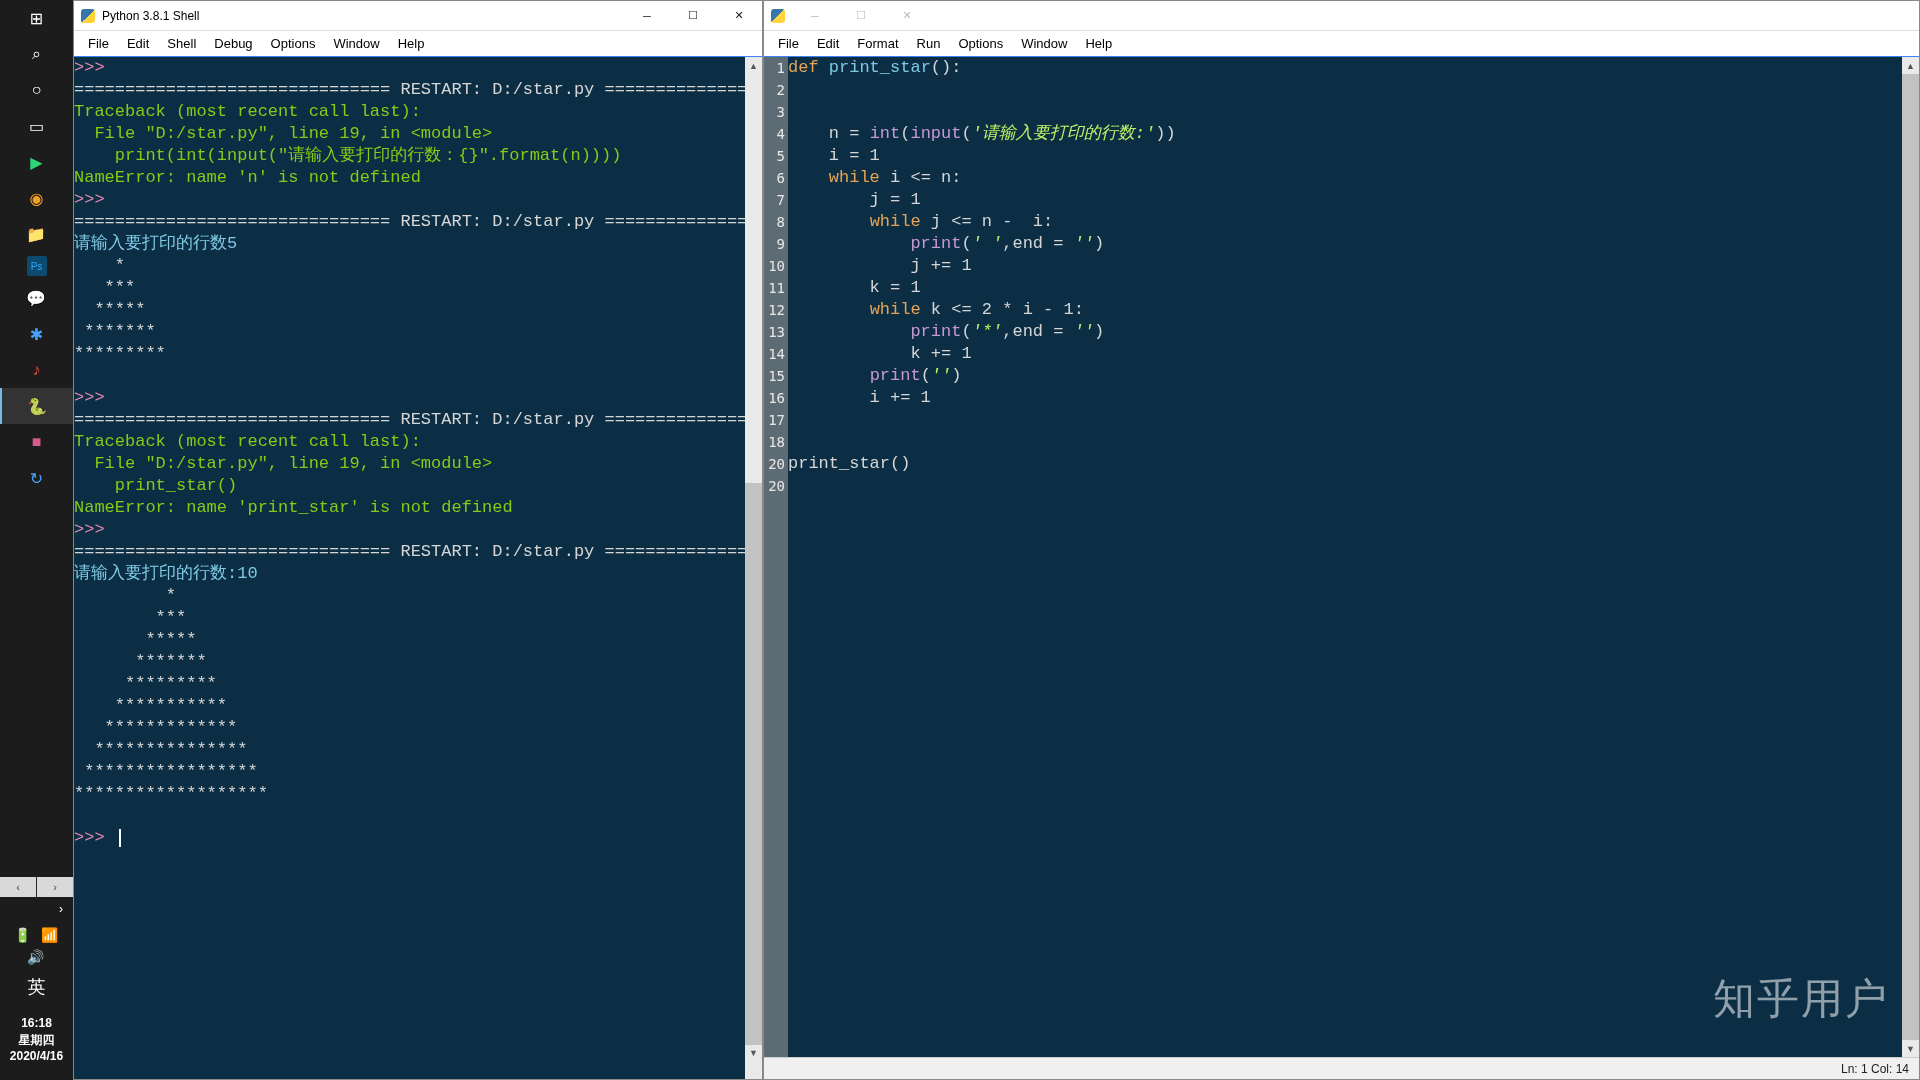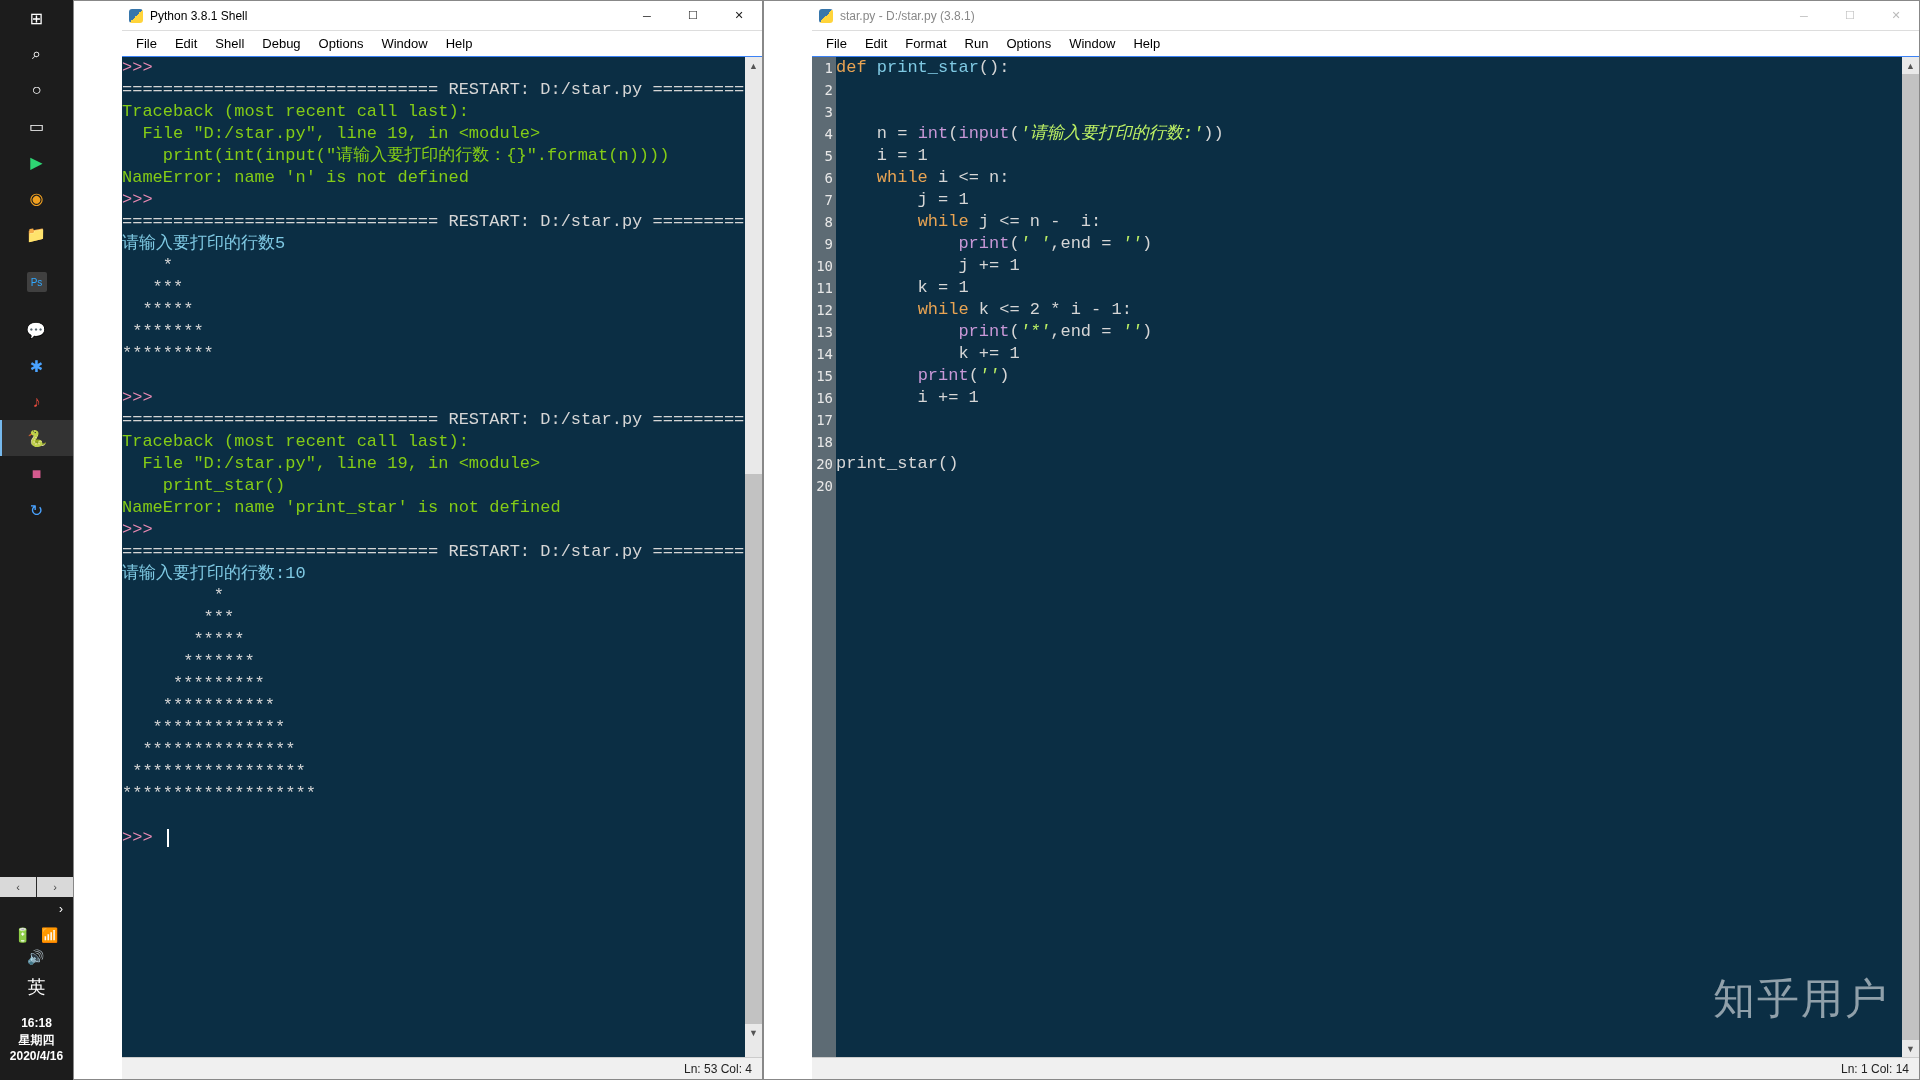--- a/index.html
+++ b/index.html
@@ -65,21 +65,20 @@
     display: flex;
     height: 100%;
     background: #1e1e1e;
   }
   .window {
     display: flex;
     flex-direction: column;
     background: #fff;
     border: 1px solid #888;
     height: 100%;
-    padding-left: 48px;
   }
   .win-shell { width: 690px; }
   .win-editor { flex: 1; }
 
   .titlebar {
     height: 30px;
     display: flex;
     align-items: center;
     background: #fff;
     padding-left: 6px;
@@ -212,21 +211,21 @@
 
   <div class="taskbar">
     <div class="tb-icons" id="tb-icons">
         <div class="tb-item">⊞</div>
         <div class="tb-item">⌕</div>
         <div class="tb-item">○</div>
         <div class="tb-item">▭</div>
         <div class="tb-item" style="color: rgb(46, 213, 115);">▶</div>
         <div class="tb-item" style="color: rgb(240, 160, 32);">◉</div>
         <div class="tb-item">📁</div>
-        <div class="tb-item" style="color: rgb(49, 168, 255); font-size: 10px; background: #404040; width: 20px; height: 20px; margin: 20px auto; border-radius: 2px;">Ps</div>
+        <div class="tb-item" style="color: rgb(49, 168, 255); font-size: 10px; background: #0c4a6e; width: 20px; height: 20px; margin: 4px auto; border-radius: 2px;">Ps</div>
         <div class="tb-item" style="color: rgb(45, 193, 0);">💬</div>
         <div class="tb-item" style="color: rgb(74, 163, 255);">✱</div>
         <div class="tb-item" style="color: rgb(231, 76, 60);">♪</div>
         <div class="tb-item active">🐍</div>
         <div class="tb-item" style="color: rgb(214, 90, 143);">■</div>
         <div class="tb-item" style="color: rgb(74, 163, 255);">↻</div>
       </div>
     <div class="tb-scroll">
       <div>‹</div>
       <div>›</div>
@@ -274,31 +273,27 @@
         </div>
       <div class="shell-body">
         <div class="code-area" id="shell-area"><div><span class="sh-prompt">&gt;&gt;&gt; </span></div><div class="sh-restart">=============================== RESTART: D:/star.py ===============================</div><div class="sh-err">Traceback (most recent call last):</div><div class="sh-err">  File "D:/star.py", line 19, in &lt;module&gt;</div><div class="sh-err">    print(int(input("请输入要打印的行数：{}".format(n))))</div><div class="sh-err">NameError: name 'n' is not defined</div><div><span class="sh-prompt">&gt;&gt;&gt; </span></div><div class="sh-restart">=============================== RESTART: D:/star.py ===============================</div><div class="sh-input">请输入要打印的行数5</div><div>    *</div><div>   ***</div><div>  *****</div><div> *******</div><div>*********</div><div>&nbsp;</div><div><span class="sh-prompt">&gt;&gt;&gt; </span></div><div class="sh-restart">=============================== RESTART: D:/star.py ===============================</div><div class="sh-err">Traceback (most recent call last):</div><div class="sh-err">  File "D:/star.py", line 19, in &lt;module&gt;</div><div class="sh-err">    print_star()</div><div class="sh-err">NameError: name 'print_star' is not defined</div><div><span class="sh-prompt">&gt;&gt;&gt; </span></div><div class="sh-restart">=============================== RESTART: D:/star.py ===============================</div><div class="sh-input">请输入要打印的行数:10</div><div>         *</div><div>        ***</div><div>       *****</div><div>      *******</div><div>     *********</div><div>    ***********</div><div>   *************</div><div>  ***************</div><div> *****************</div><div>*******************</div><div>&nbsp;</div><div><span class="sh-prompt">&gt;&gt;&gt; </span><span class="sh-cursor"></span></div></div>
         <div class="scrollbar-v">
           <div class="scroll-btn">▲</div>
           <div style="flex:0 0 40%"></div>
           <div class="thumb" style="flex:0 0 55%"></div>
           <div class="scroll-btn">▼</div>
         </div>
       </div>
-      <div class="statusbar">
-        <span>Ln: 53  Col: 4</span>
-      </div>
     </div>
 
     <div class="window win-editor">
       <div class="titlebar">
         <span class="title-icon">
             <span class="py-icon"></span>
           </span>
-        <span class="title-text inactive">star.py - D:/star.py (3.8.1)</span>
         <div class="win-controls">
           <div class="win-btn inactive">─</div>
           <div class="win-btn inactive">☐</div>
           <div class="win-btn inactive">✕</div>
         </div>
       </div>
       <div class="menubar" id="editor-menus">
           <span>File</span>
           <span>Edit</span>
           <span>Format</span>

